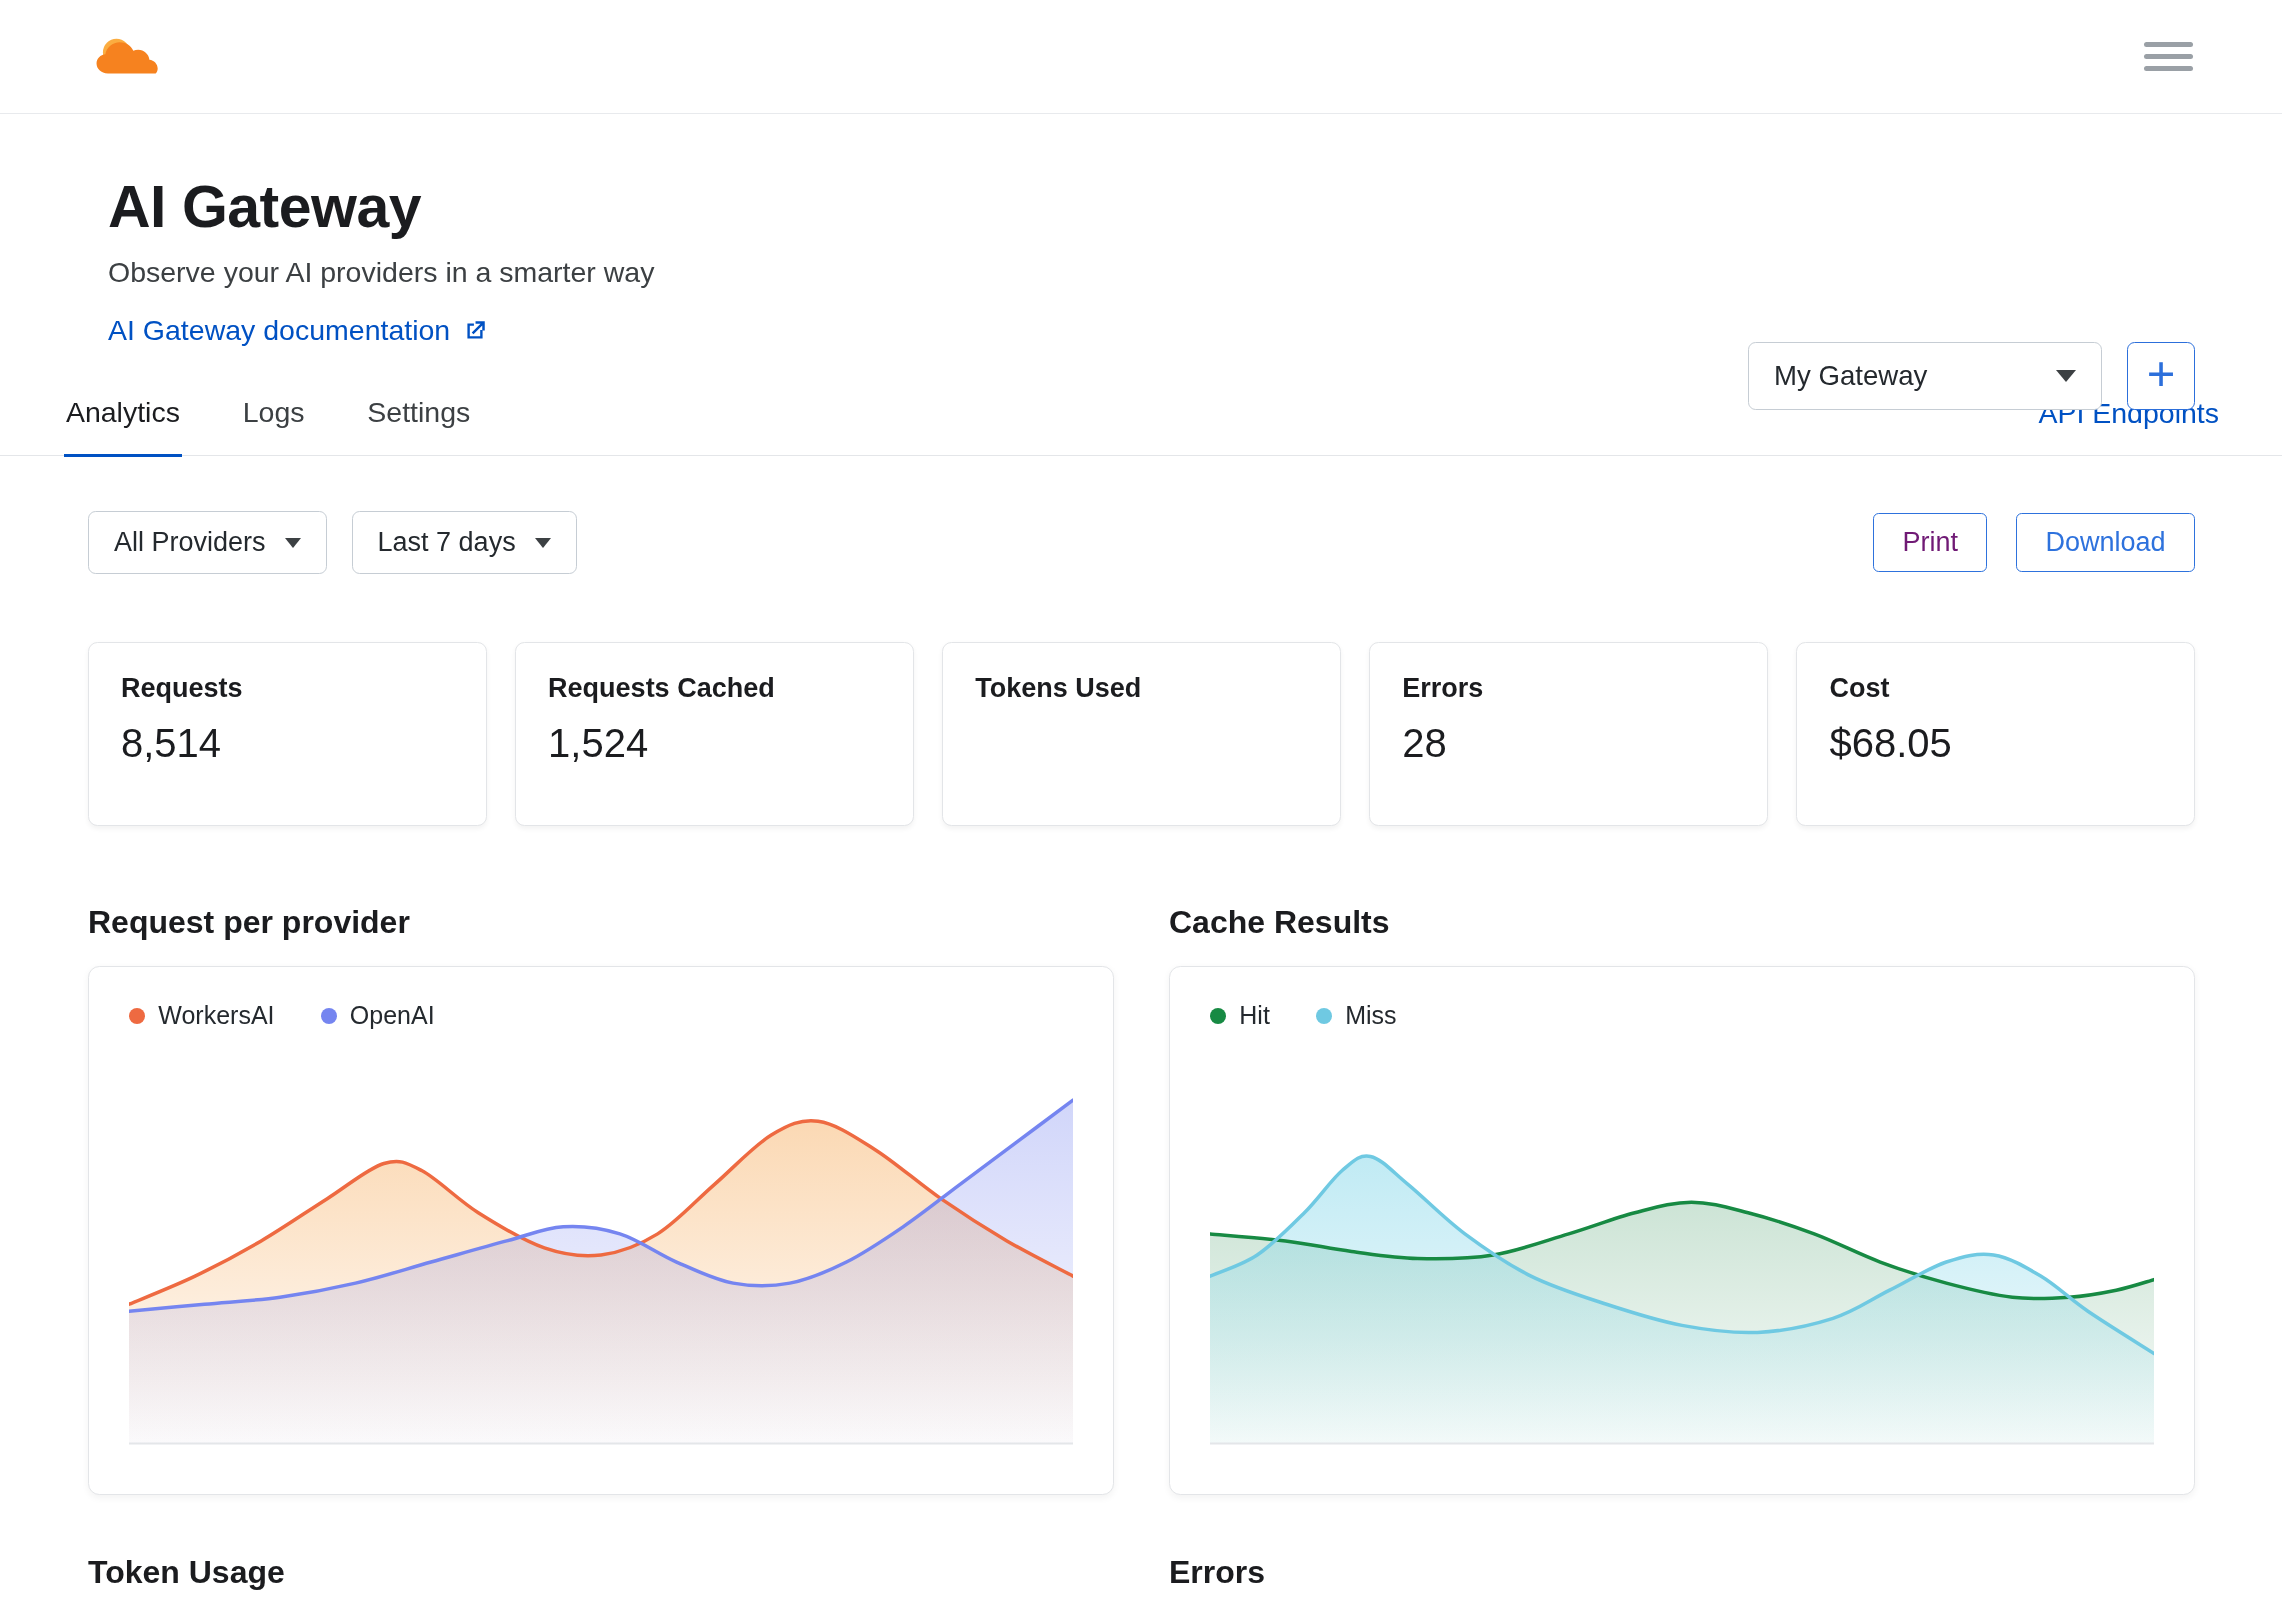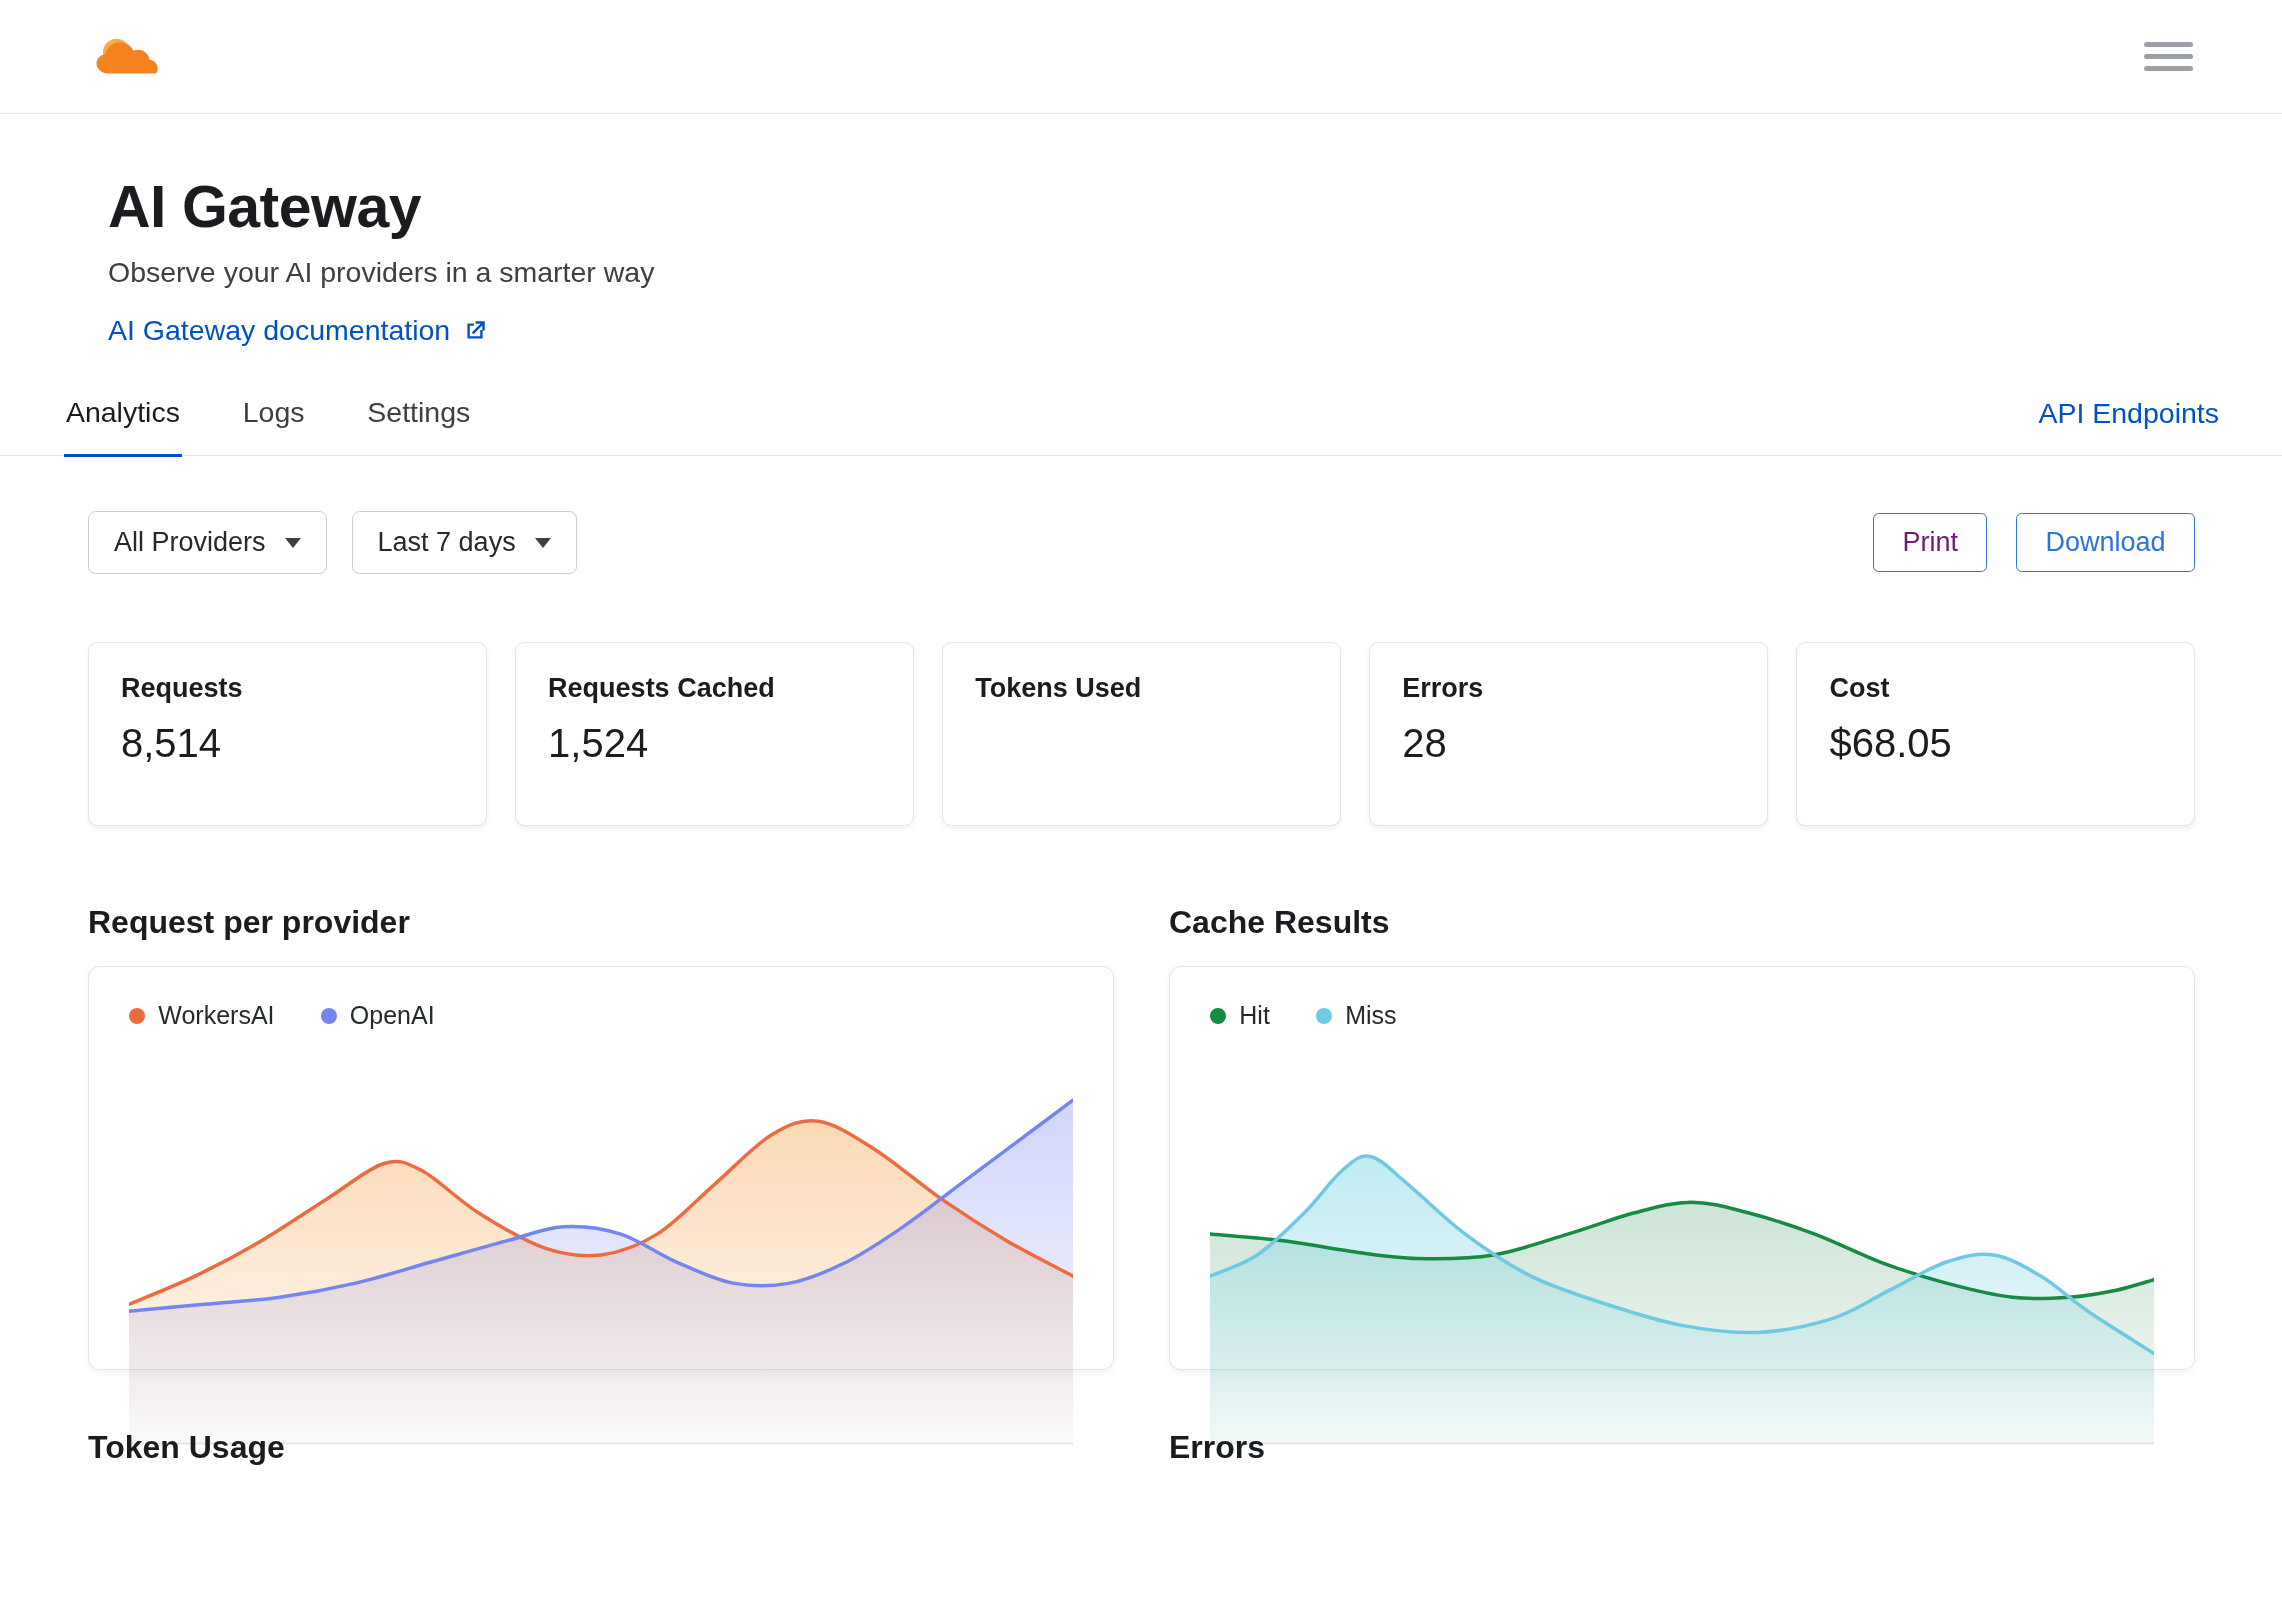--- a/index.html
+++ b/index.html
@@ -88,21 +88,21 @@
     box-shadow:0 2.9px 5.7px rgba(0,0,0,0.05);
   }
   .card .label{ font-size:27px; font-weight:700; color:#1b1c1f; }
   .card .value{ margin-top:17px; font-size:40px; color:#1b1c1f; display:flex; align-items:baseline; gap:7.6px; }
   .card .unit{ font-size:24px; }
 
   
   .charts{ display:grid; grid-template-columns:1fr 1fr; gap:55px; }
   .chart-title{ font-size:32px; font-weight:700; margin:78px 0 25px; color:#1b1c1f; }
   .chart-card{
-    height:404px; padding:34px 40px;
+    height:529px; padding:34px 40px;
     border:1px solid #e3e5e8; border-radius:11.4px; background:#fff;
     box-shadow:0 2.9px 7.6px rgba(0,0,0,0.05);
   }
   .legend{ display:flex; gap:46px; align-items:center; }
   .legend-item{ display:flex; align-items:center; gap:13.3px; font-size:25px; color:#24292e; }
   .dot{ width:16px; height:16px; border-radius:50%; background:#ccc; }
   svg.chart{ width:100%; height:388px; margin-top:28.5px; display:block; }
 
   .bottom-titles{ display:grid; grid-template-columns:1fr 1fr; gap:55px; }
   .bottom-titles h3{ font-size:32px; font-weight:700; margin:59px 0 0; color:#1b1c1f; }
@@ -127,20 +127,29 @@
 <div class="header">
   <h1 class="page-title">AI Gateway</h1>
   <div class="subtitle">Observe your AI providers in a smarter way</div>
   <a class="doclink" style="color:#0051c3">
     <span>AI Gateway documentation</span>
     <svg width="26" height="26" viewBox="0 0 24 24">
       <path d="M5 5h6v2.2H7.2v9.6h9.6V11H19v8H5z" fill="#0051c3"></path>
       <path d="M12.5 3H21v8.5h-2.3V6.9l-8.1 8.1-1.6-1.6 8.1-8.1h-4.6z" fill="#0051c3"></path>
     </svg>
   </a>
+  <div class="header-right">
+    <div class="gw-select">
+      <span>My Gateway</span>
+      <span class="caret"></span>
+    </div>
+    <div class="plus-btn">
+      <span>+</span>
+    </div>
+  </div>
 </div>
 
 <div class="tabs">
   <div class="tab-list">
     <div class="tab active" style="border-bottom-color:#0051c3">
       <span>Analytics</span>
     </div>
     <div class="tab">
       <span>Logs</span>
     </div>

